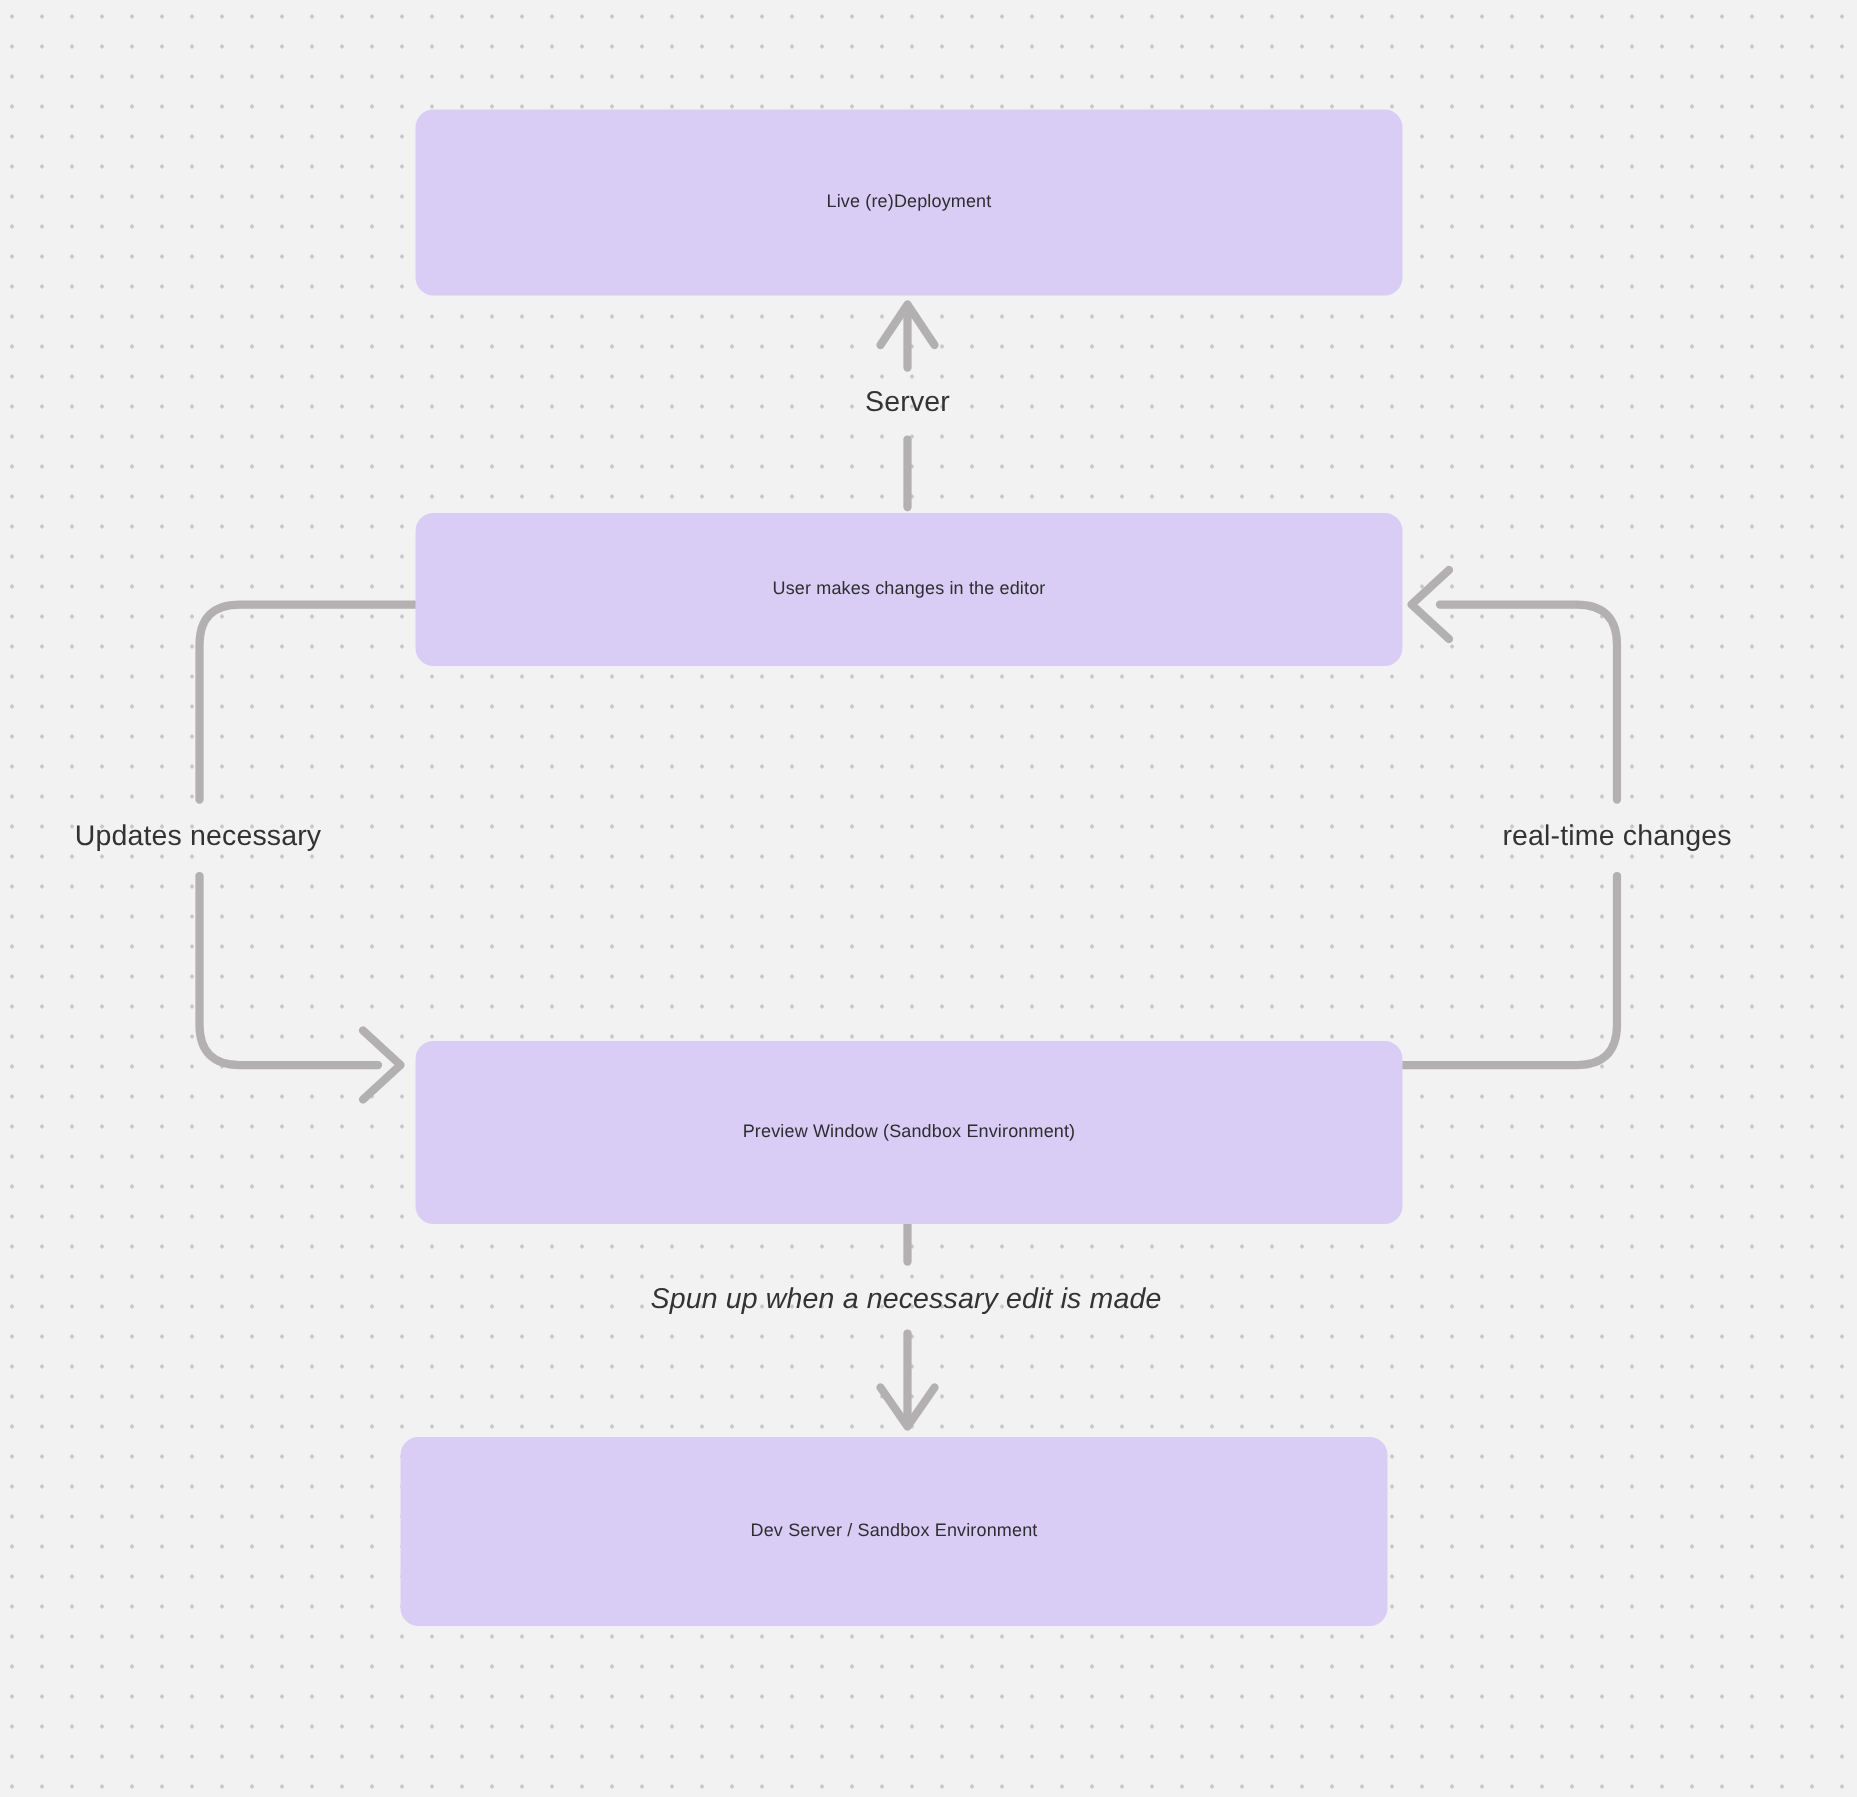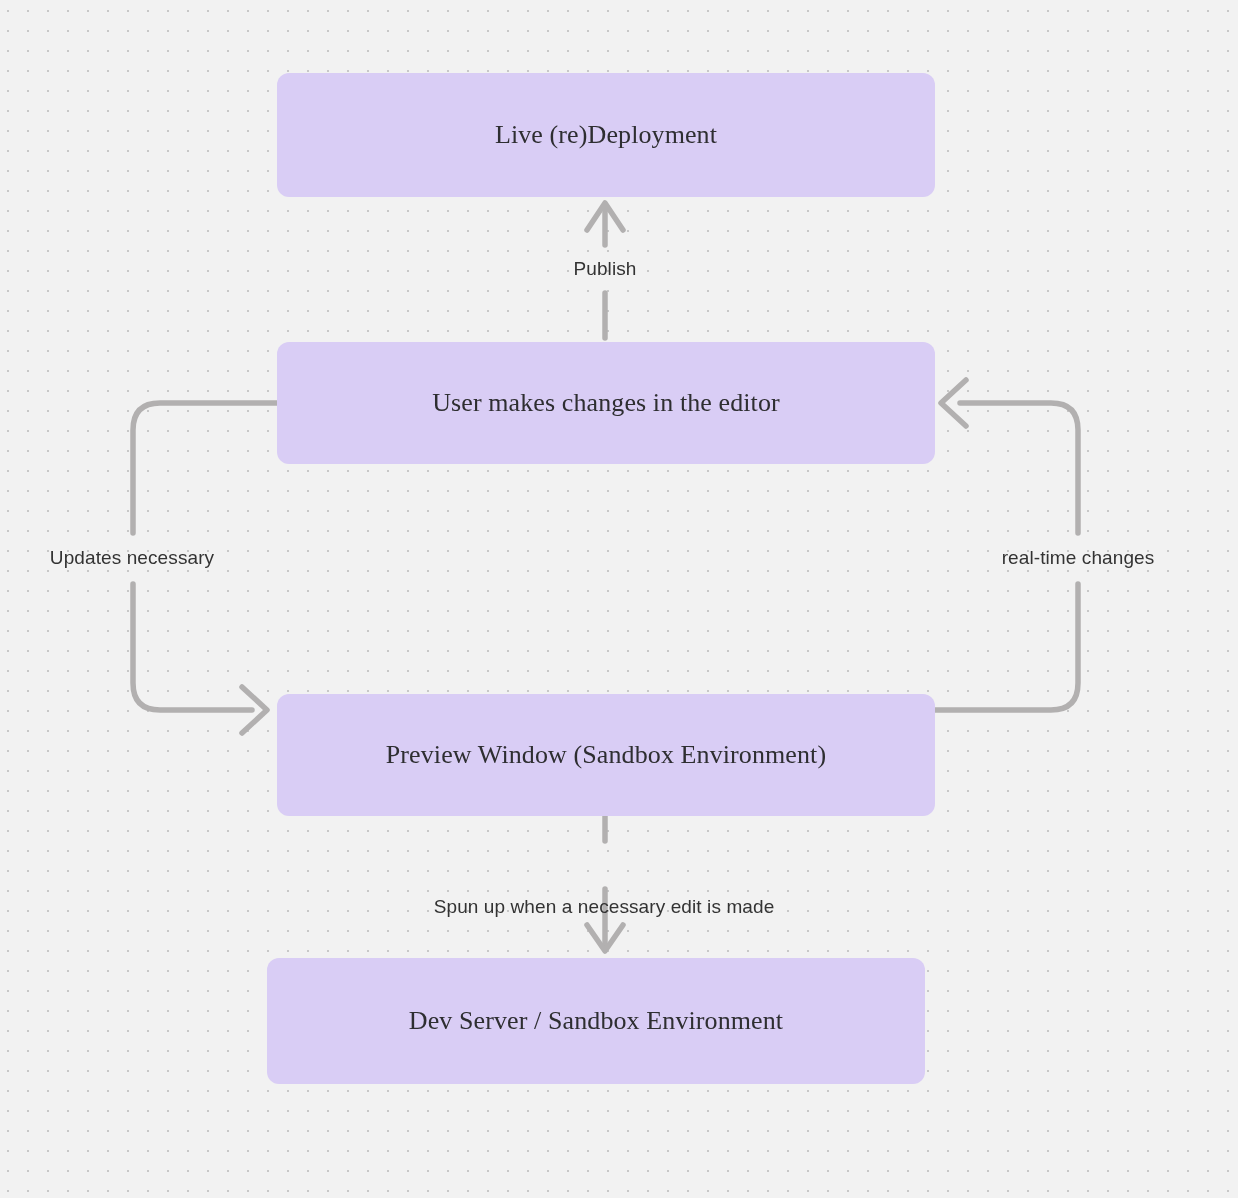--- a/index.html
+++ b/index.html
@@ -41,25 +41,24 @@
   .node {
     position: absolute;
     background: var(--node_fill);
     border-radius: 12px;
     display: flex;
     align-items: center;
     justify-content: center;
     text-align: center;
   }
   .node span {
-    font-size: 26px;
+    font-size: 12px;
     line-height: 1.3;
     color: var(--node_text);
     letter-spacing: 0.1px;
-    font-family: Liberation Serif, serif;
   }
   .edge-label {
     position: absolute;
     transform: translate(-50%, -50%);
     font-size: 19px;
     color: var(--label_text);
     white-space: nowrap;
     letter-spacing: 0.1px;
   }
 </style>
@@ -93,33 +92,33 @@
       <path d="M 605 783 L 605 841"></path>
       <path d="M 605 889 L 605 948"></path>
       <path d="M 587 925 L 605 951 L 623 925"></path>
     </g>
   </svg>
 
   <div class="node" style="left:277px; top:73px; width:658px; height:124px;">
     <span>Live (re)Deployment</span>
   </div>
 
-  <div class="node" style="left:277px; top:342px; width:658px; height:122px;">
+  <div class="node" style="left:277px; top:342px; width:658px; height:102px;">
     <span>User makes changes in the editor</span>
   </div>
 
   <div class="node" style="left:277px; top:650px; width:658px; height:122px;margin-top:44px;">
     <span>Preview Window (Sandbox Environment)</span>
   </div>
 
   <div class="node" style="left:267px; top:958px; width:658px; height:126px;">
     <span>Dev Server / Sandbox Environment</span>
   </div>
 
-  <div class="edge-label" style="left:605px; top:269px;">Publish</div>
+  <div class="edge-label" style="left:605px; top:269px;">Server</div>
 
   <div class="edge-label" style="left:132px; top:558px;">Updates necessary</div>
 
   <div class="edge-label" style="left:1078px; top:558px;">real-time changes</div>
 
-  <div class="edge-label" style="left:604px; top:907px;">Spun up when a necessary edit is made</div>
+  <div class="edge-label" style="left:604px; top:867px;font-style:italic;">Spun up when a necessary edit is made</div>
 
 </div>
 
 </body></html>

